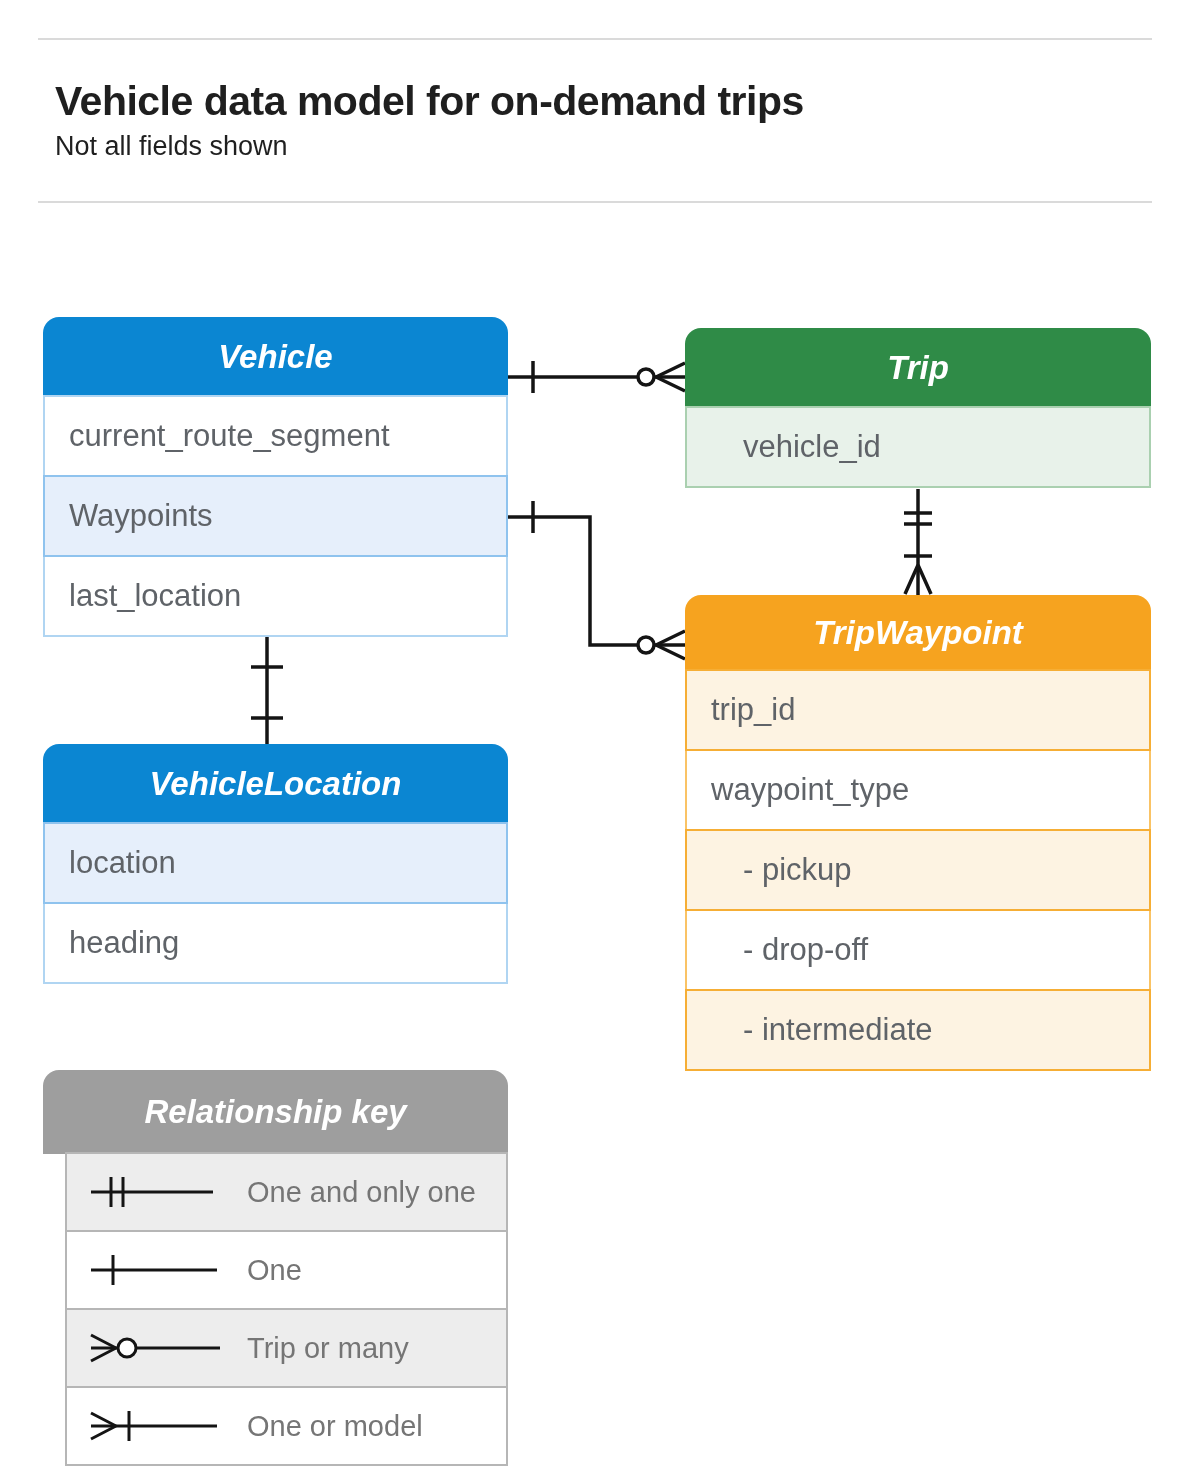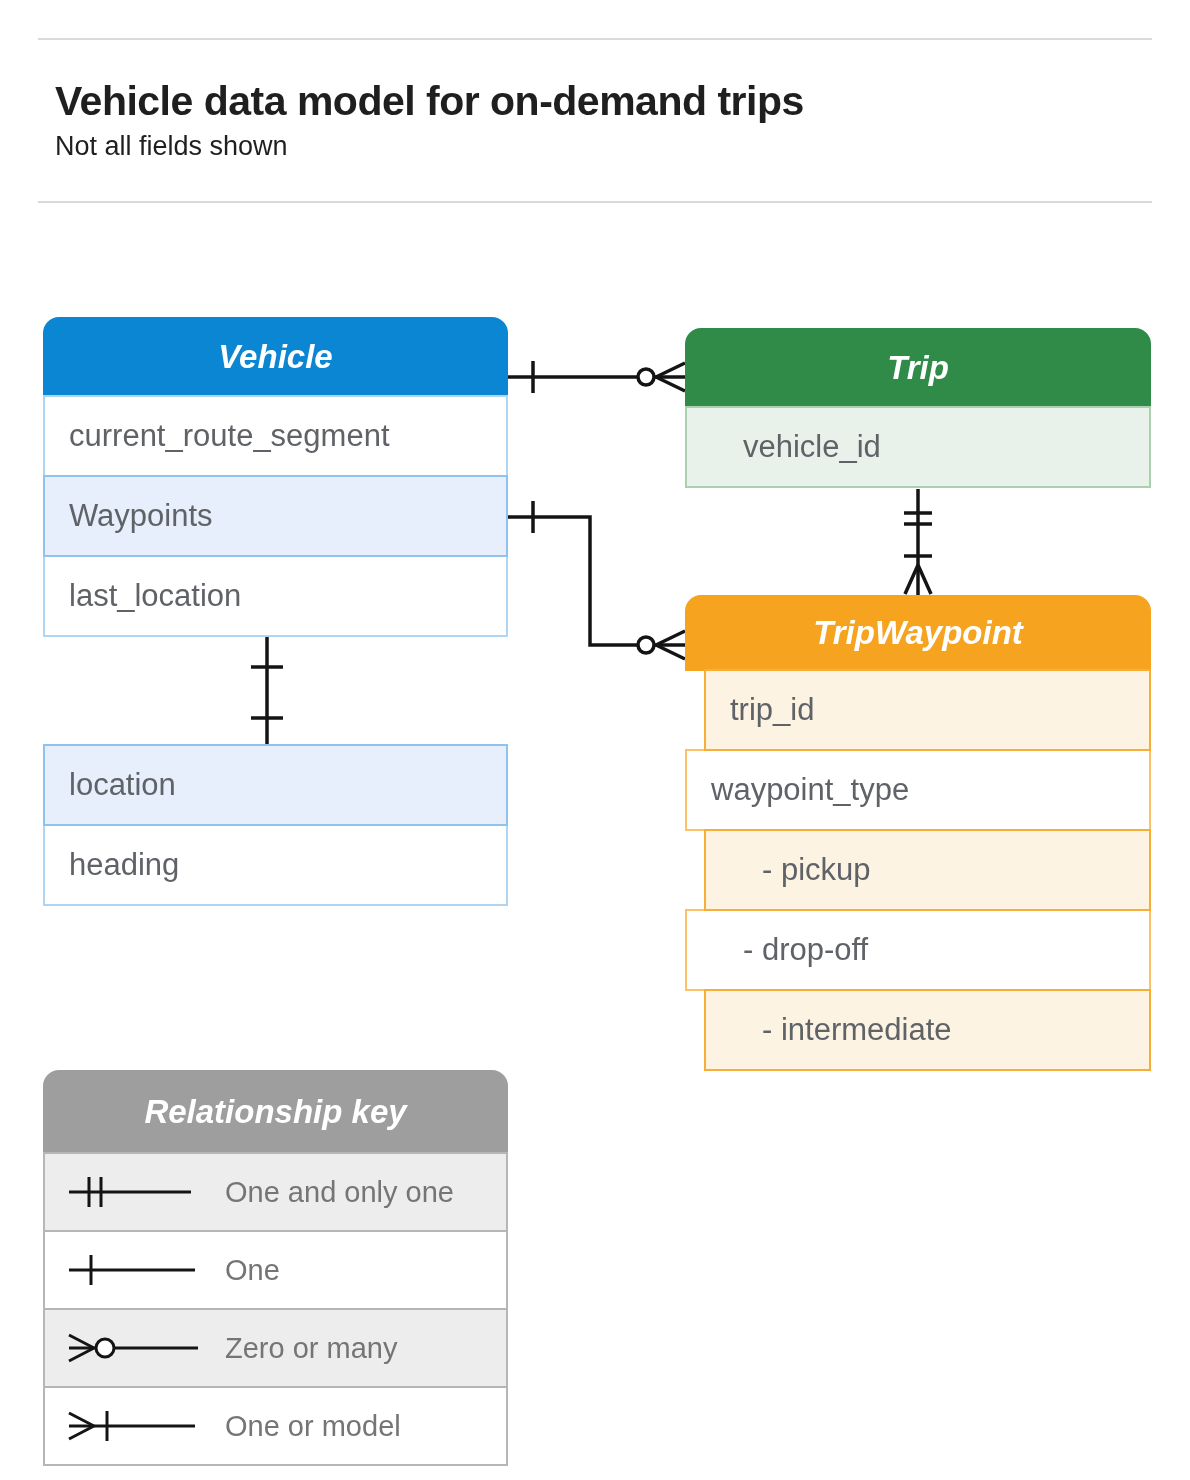--- a/index.html
+++ b/index.html
@@ -36,24 +36,24 @@
   .entity.blue .thead{background:var(--blue);}
   .entity.blue .row{border-color:var(--blue-border);}
   .entity.blue .row.tinted{background:var(--blue-tint);border-color:var(--blue-border-strong);z-index:2;}
 
   .entity.green .thead{background:var(--green);}
   .entity.green .row{border-color:var(--green-border);padding-left:32px;}
   .entity.green .row.tinted{background:var(--green-tint);z-index:2;}
 
   .entity.tw .thead{background:var(--orange);}
   .entity.tw .row{border-color:var(--orange-border);}
-  .entity.tw .row.tinted{background:var(--orange-tint);border-color:var(--orange-border-strong);z-index:2;margin-left:19px;}
+  .entity.tw .row.tinted{background:var(--orange-tint);border-color:var(--orange-border-strong);z-index:2;}
 
   .entity.key .thead{background:var(--gray);height:84px;margin-top:28px;}
-  .entity.key .row{border-color:var(--gray-border);height:80px;}
+  .entity.key .row{border-color:var(--gray-border);height:80px;margin-left:22px;}
   .entity.key .row.tinted{background:var(--gray-tint);}
   .entity.key .cell{font-size:29px;color:var(--key-text);padding-left:12px;}
   .sym{margin-left:18px;width:150px;height:40px;flex:0 0 auto;}
   .sym path{stroke:var(--line);stroke-width:3;fill:none;}
   .sym circle{stroke:var(--line);stroke-width:3;fill:#fff;}
 </style>
 </head>
 <body>
 
 <div class="rule" style="left:38px;top:38px;width:1114px;"></div>
@@ -125,20 +125,23 @@
   </div>
   <div class="row indent">
     <span class="cell">- drop-off</span>
   </div>
   <div class="row tinted indent">
     <span class="cell">- intermediate</span>
   </div>
 </div>
 
 <div class="entity blue" style="left:43px;top:744px;width:465px;">
+  <div class="thead">
+    <span>VehicleLocation</span>
+  </div>
   <div class="row tinted">
     <span class="cell">location</span>
   </div>
   <div class="row">
     <span class="cell">heading</span>
   </div>
 </div>
 
 <div class="entity key" style="left:43px;top:1042px;width:465px;">
   <div class="thead">
@@ -157,21 +160,21 @@
         <path d="M28,5 V35"></path>
     </svg>
     <span class="cell">One</span>
   </div>
   <div class="row tinted">
     <svg class="sym" viewBox="0 0 150 40">
       <path d="M6,20 H135"></path>
         <path d="M31,20 L6,7 M31,20 L6,33"></path>
         <circle cx="42" cy="20" r="9"></circle>
     </svg>
-    <span class="cell">Zero or many</span>
+    <span class="cell">Trip or many</span>
   </div>
   <div class="row">
     <svg class="sym" viewBox="0 0 150 40">
       <path d="M6,20 H132"></path>
         <path d="M31,20 L6,7 M31,20 L6,33"></path>
         <path d="M44,5 V35"></path>
     </svg>
     <span class="cell">One or model</span>
   </div>
 </div>

